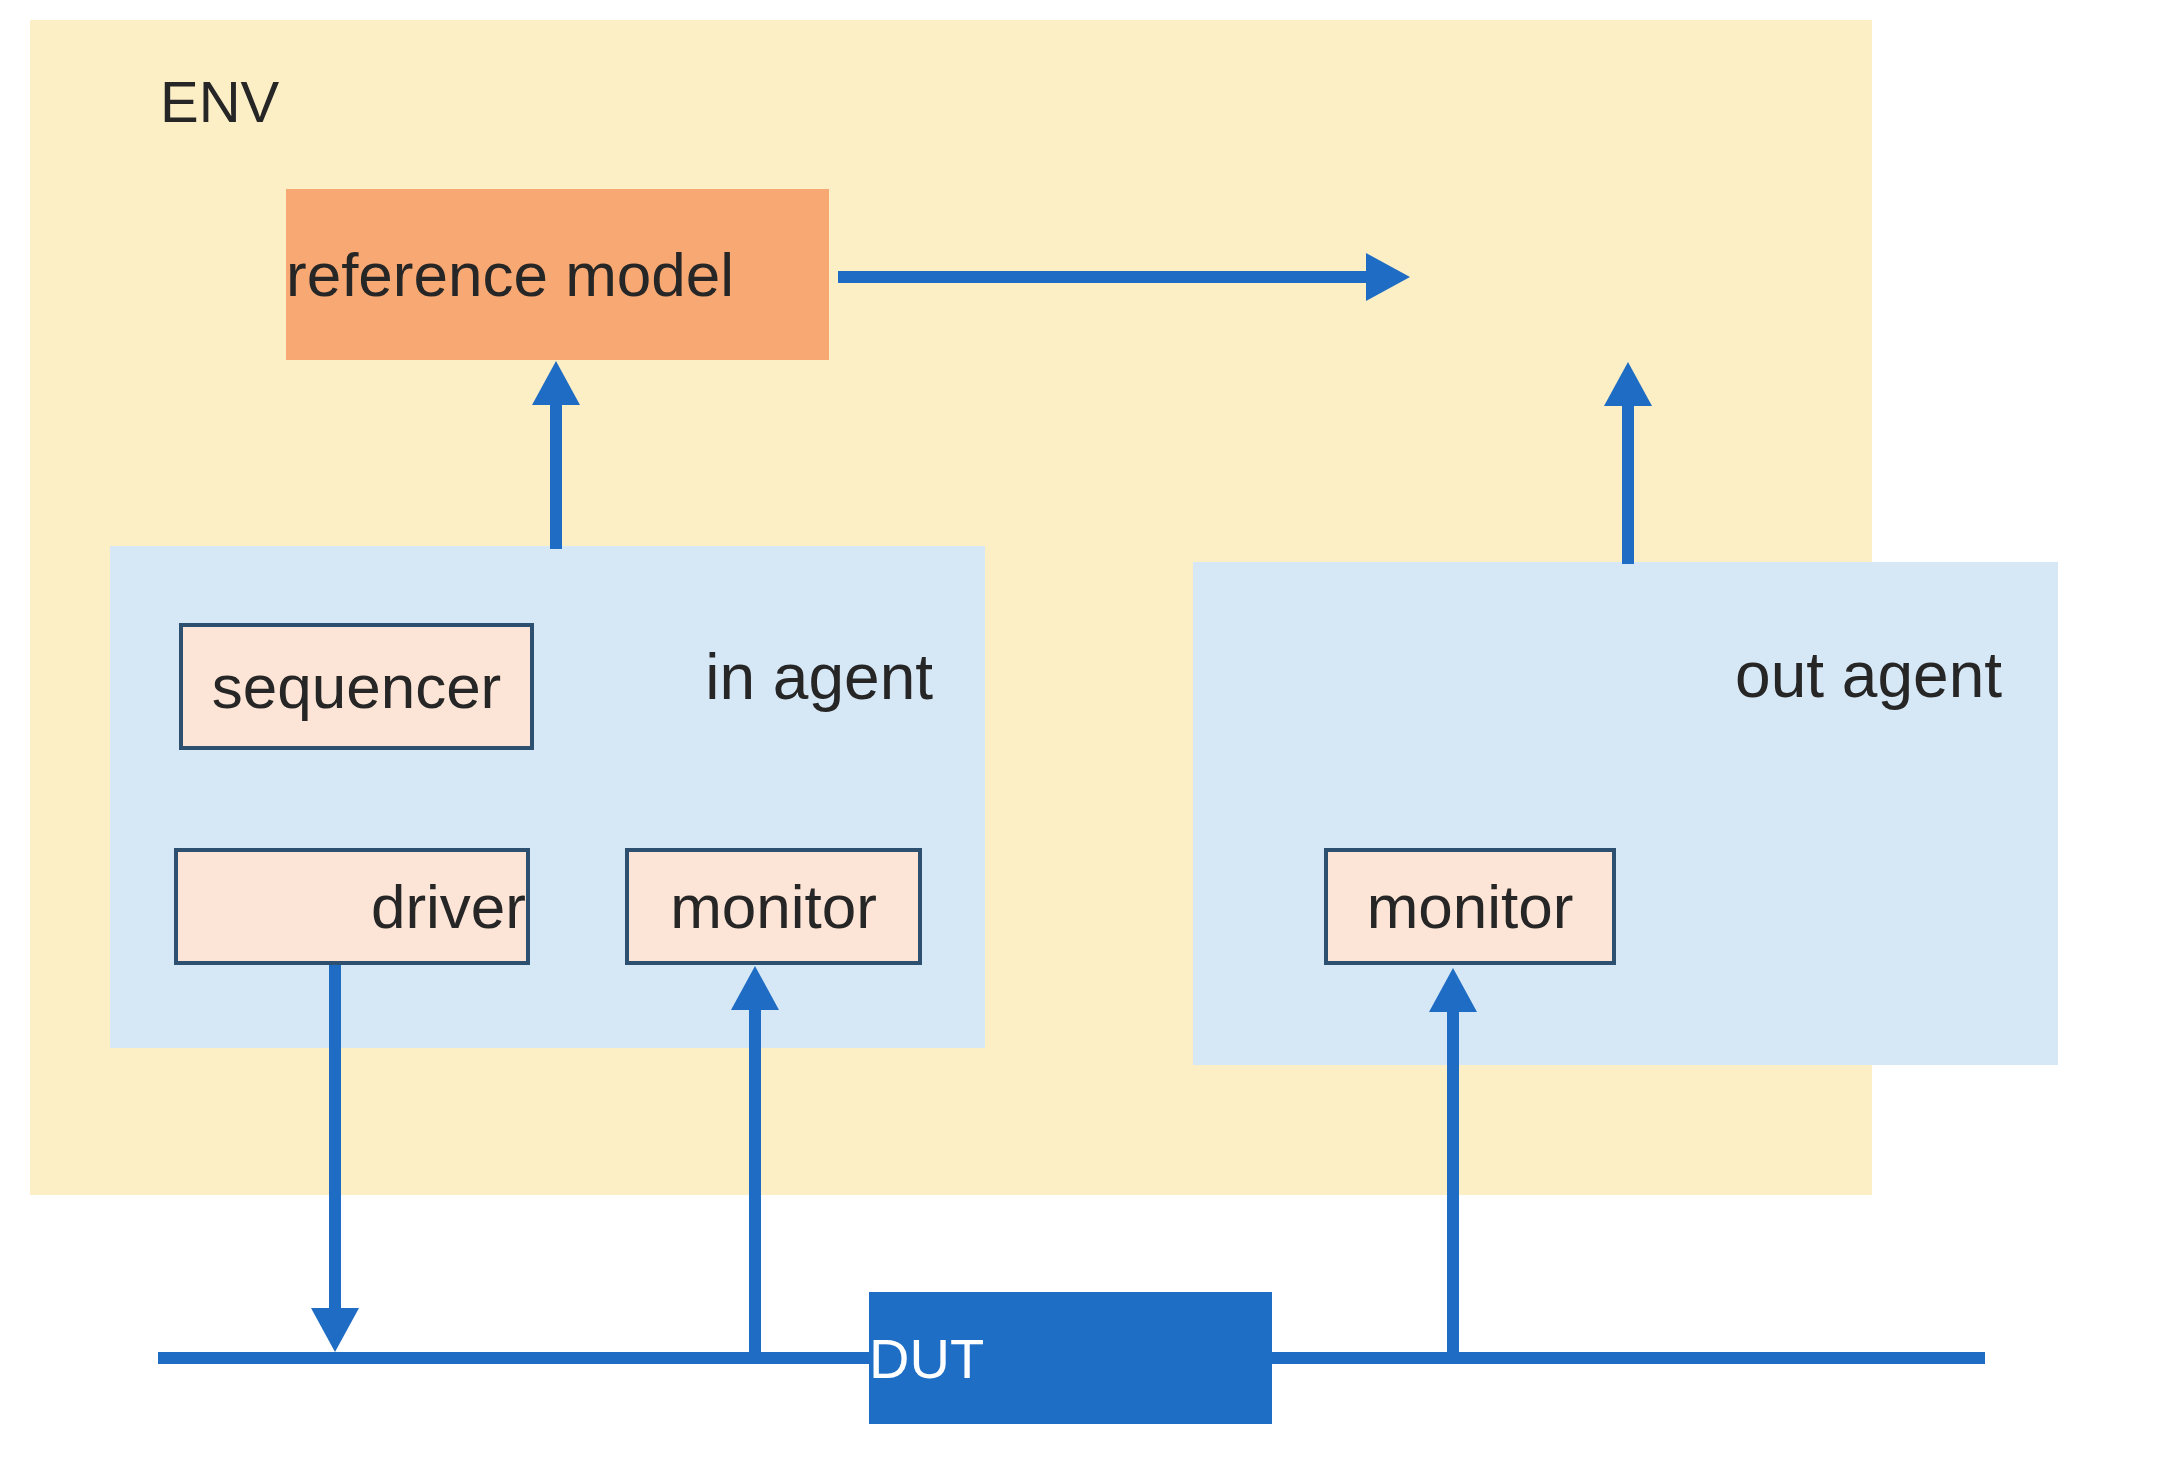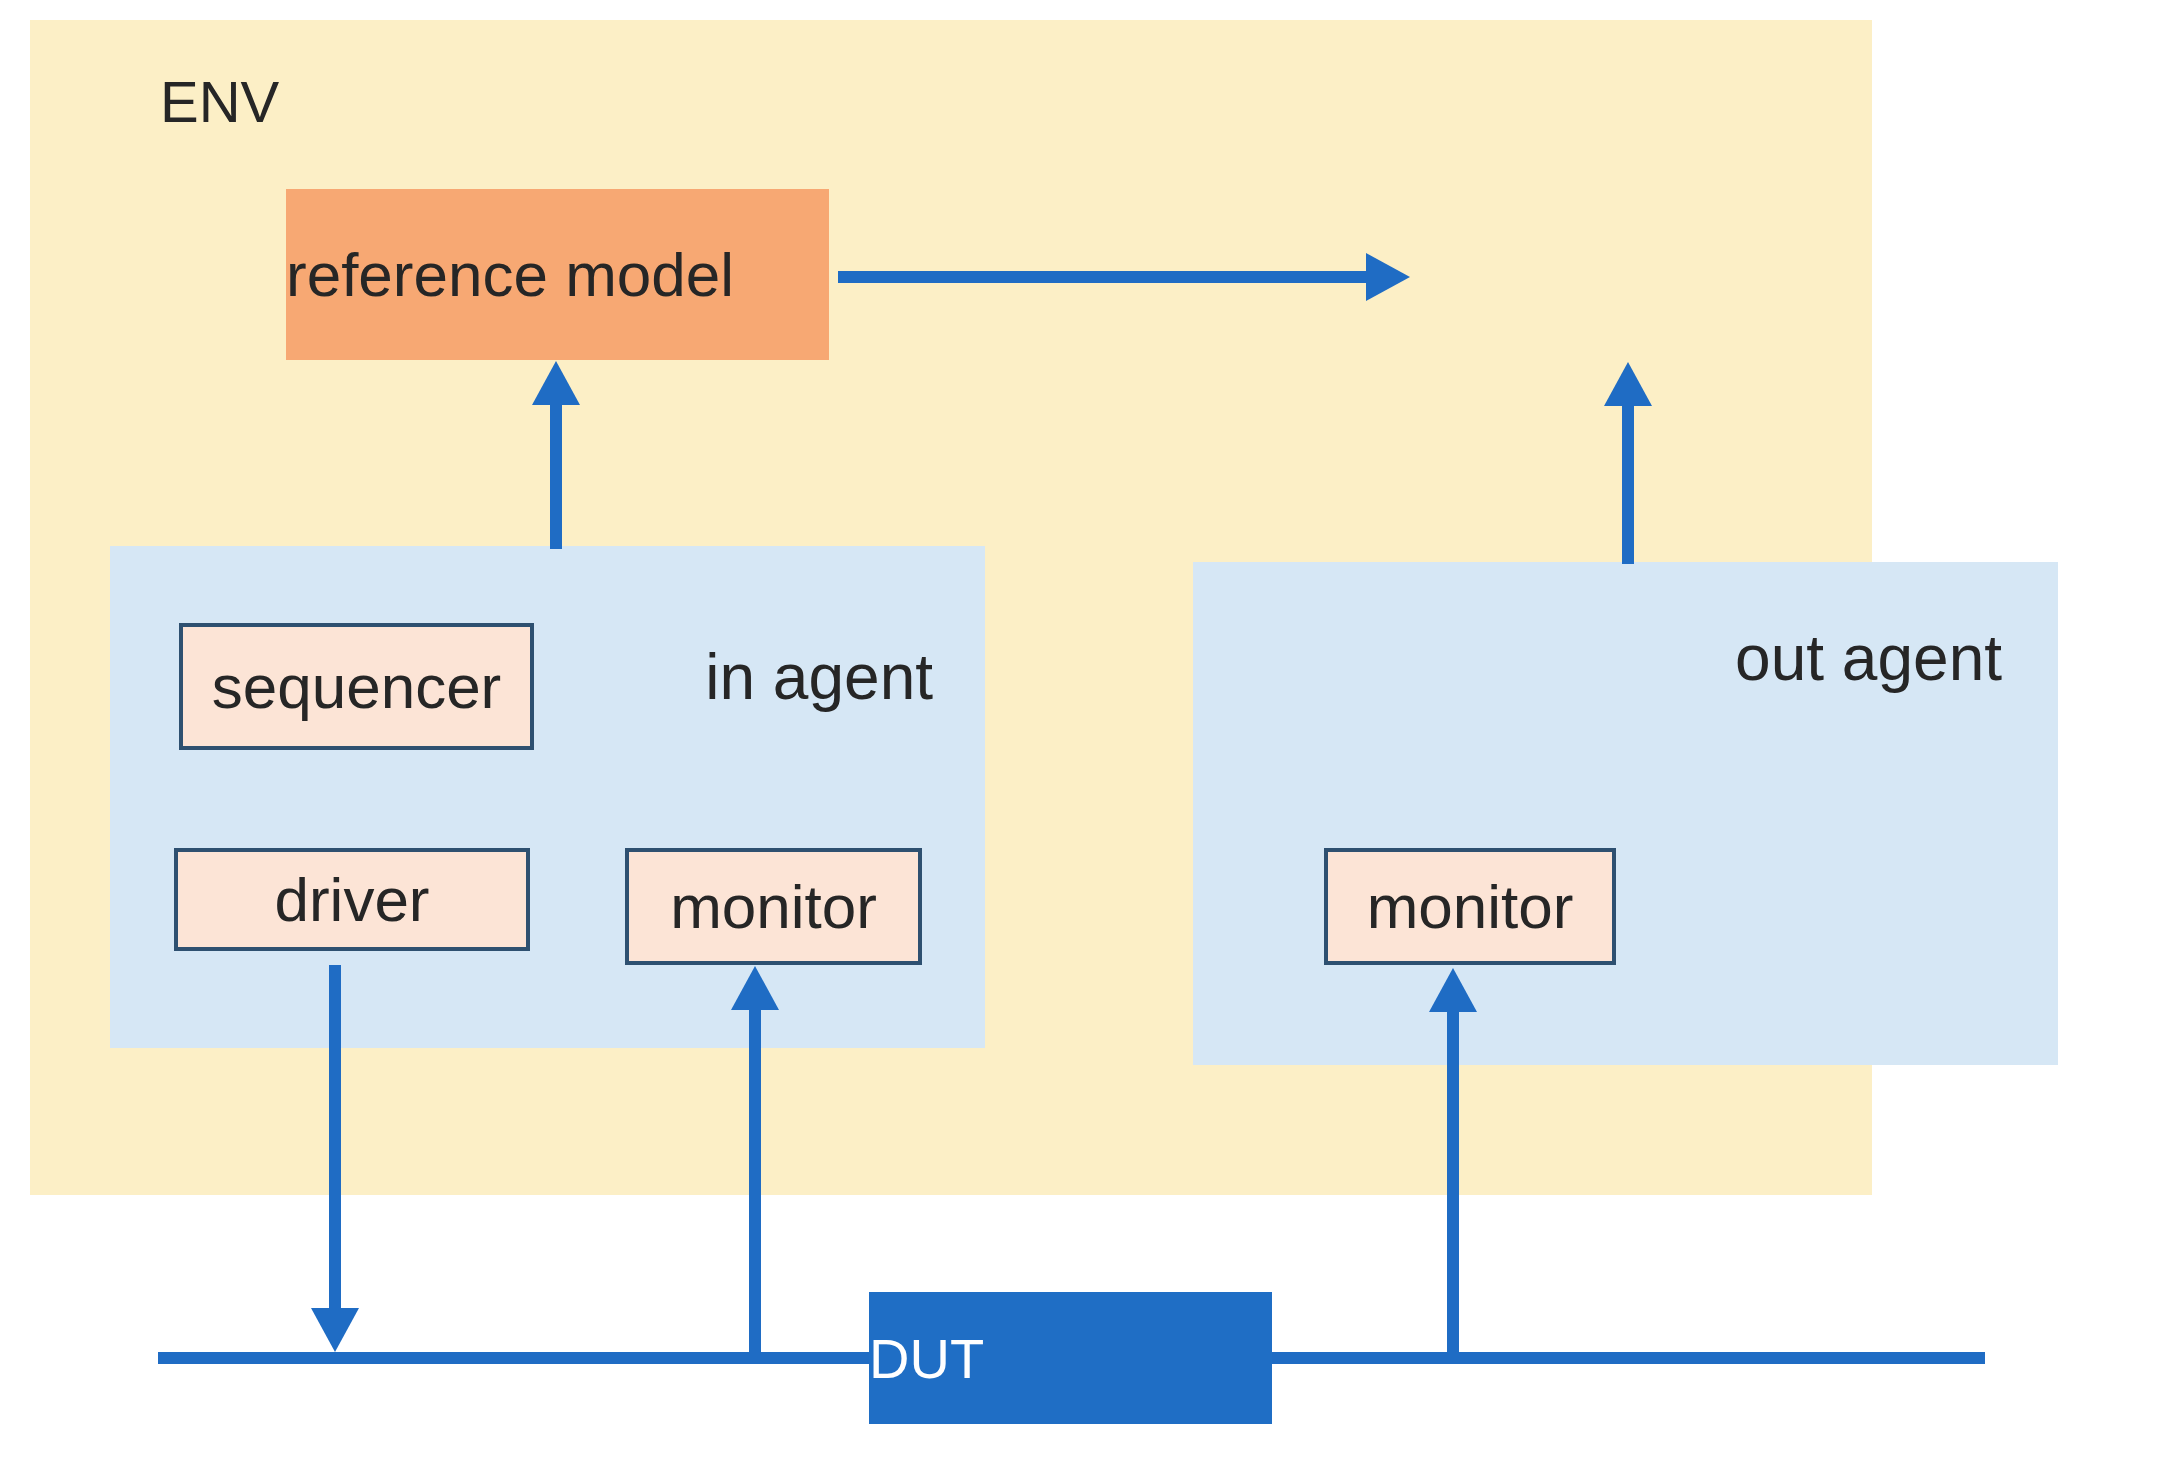--- a/index.html
+++ b/index.html
@@ -37,30 +37,30 @@
   .agent{
     position:absolute;
     background:var(--agent-fill,#d6e7f5);
   }
   .in-agent{left:110px;top:546px;width:875px;height:502px;}
   .out-agent{left:1193px;top:562px;width:865px;height:503px;}
   .agent-label{
     position:absolute;font-size:64px;line-height:1.15;white-space:nowrap;
   }
   .in-agent .agent-label{right:52px;top:95px;}
-  .out-agent .agent-label{right:56px;top:60px;}
+  .out-agent .agent-label{right:56px;top:77px;}
   .component{
     position:absolute;display:flex;align-items:center;justify-content:center;
     background:var(--component-fill,#fce4d6);
     border:4px solid var(--component-border,#2e5070);
     font-size:62px;
     margin-left:16px;
   }
   .sequencer{left:53px;top:77px;width:355px;height:127px;}
-  .driver{left:48px;top:302px;width:356px;height:103px;}
+  .driver{left:48px;top:302px;width:356px;height:117px;justify-content:flex-end;}
   .monitor-in{left:499px;top:302px;width:297px;height:117px;}
   .monitor-out{left:115px;top:286px;width:292px;height:117px;}
   .dut{
     left:869px;top:1292px;width:403px;height:132px;
     background:var(--dut-fill,#1f6ec5);
     color:var(--dut-text,#fff);
     font-size:56px;
     z-index:3;
   }
   .bus{

